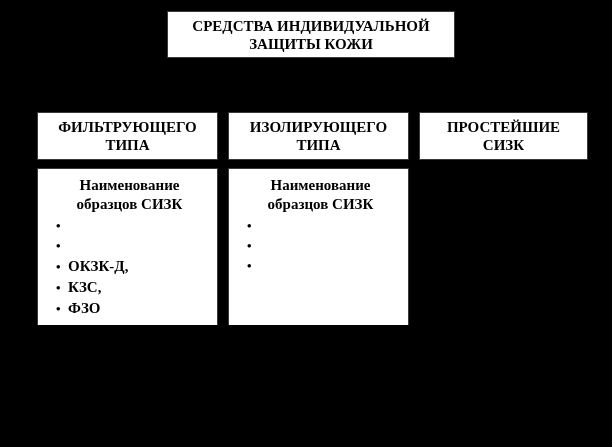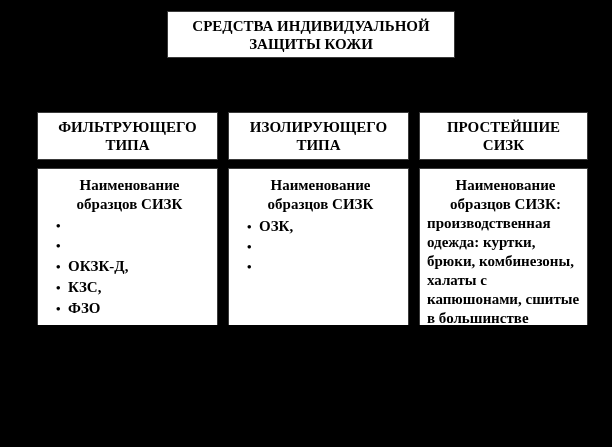--- a/index.html
+++ b/index.html
@@ -112,29 +112,24 @@
           <span class="bullet-text">ФЗО</span>
         </div>
       </div>
   </div>
 
   <div class="box content-box col-2">
     <div class="content-title">Наименование образцов СИЗК</div>
     <div class="bullet-list">
         <div class="bullet-row">
           <span class="bullet">•</span>
-          <span class="bullet-text">ОЗК,</span>
         </div>
         <div class="bullet-row">
           <span class="bullet">•</span>
         </div>
         <div class="bullet-row">
           <span class="bullet">•</span>
         </div>
       </div>
   </div>
 
-  <div class="box content-box col-3">
-    <div class="content-title">Наименование образцов СИЗК:</div>
-    <div class="body-text">производственная одежда: куртки, брюки, комбинезоны, халаты с капюшонами, сшитые в большинстве случаев из брезента, огнезащитной или прорезиненной ткани, грубого сукна</div>
-  </div>
 
 </div>
 
 </body></html>

